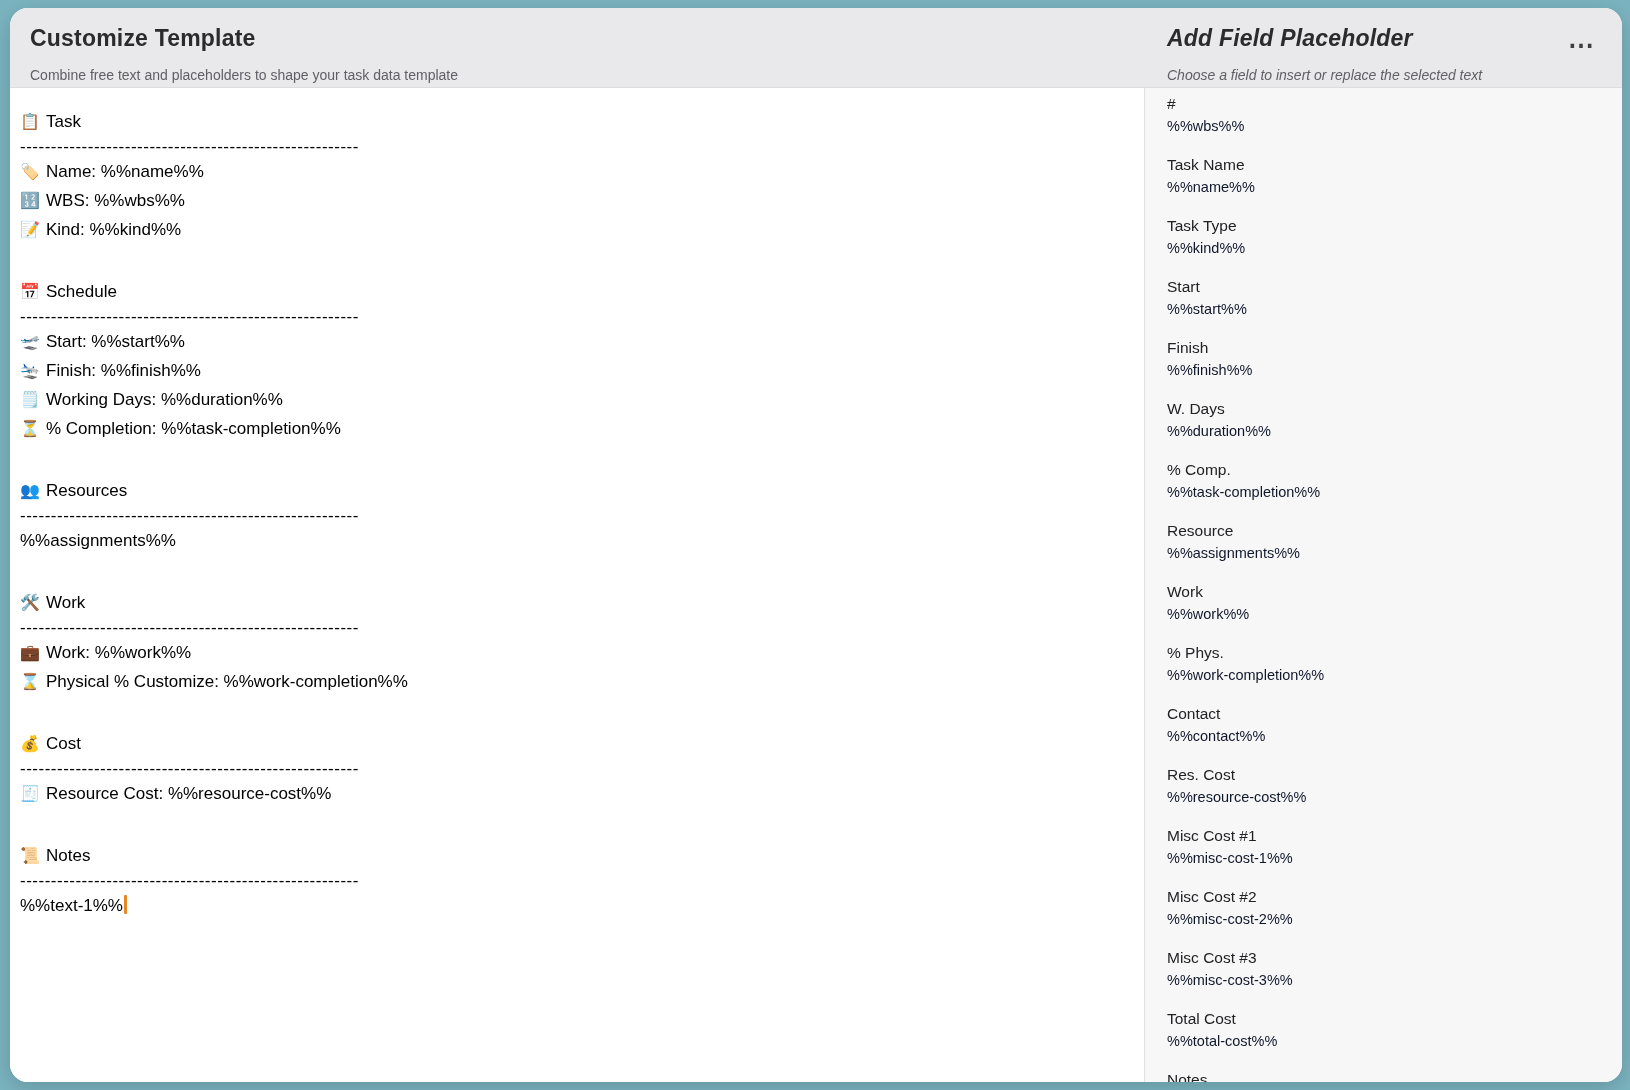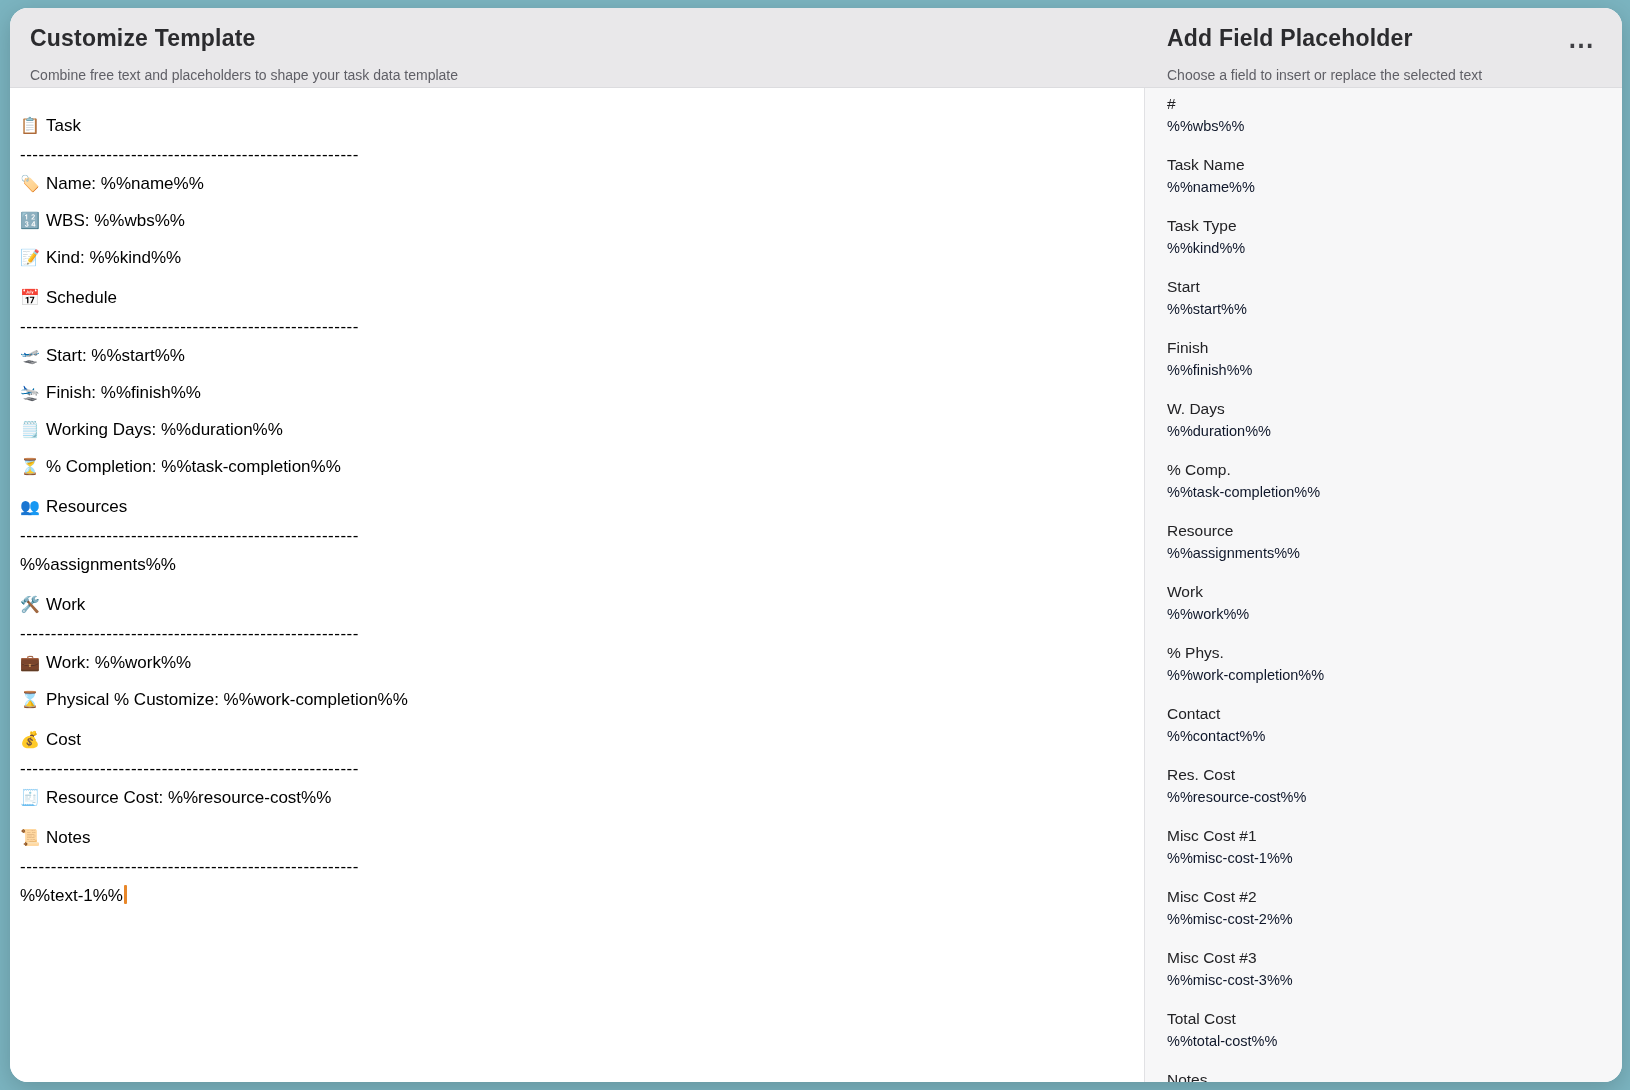--- a/index.html
+++ b/index.html
@@ -14,43 +14,43 @@
     background:#ffffff;border-radius:18px;overflow:hidden;
     box-shadow:0 6px 24px rgba(0,0,0,.18);
     display:flex;flex-direction:column;
   }
   .titlebar{
     position:relative;flex:0 0 80px;background:#e9e8ea;
     border-bottom:1px solid #dcdcdf;box-sizing:border-box;
   }
   .hdr-block{position:absolute;top:17px;}
   .hdr-left{left:20px;}
-  .hdr-right{left:1157px;}
+  .hdr-right{left:1157px;font-style:italic;}
   .hdr-title{font-size:23px;font-weight:600;color:#2b2b2e;letter-spacing:.2px;}
   .hdr-sub{margin-top:15px;font-size:14px;color:#5f5f66;}
   .more-btn{
     position:absolute;top:22px;right:24px;width:34px;height:30px;
     display:flex;align-items:center;justify-content:center;
     font-size:26px;font-weight:700;color:#3f3f44;cursor:pointer;
     line-height:1;border:none;background:transparent;padding:0;
   }
   .content{flex:1;display:flex;min-height:0;}
   .editor-panel{
     flex:0 0 1134px;background:#ffffff;overflow:hidden;
     padding:19px 0 0 10px;box-sizing:border-box;
     font-size:17px;color:#000;cursor:text;
   }
   .panel-divider{flex:0 0 1px;background:#e1e1e4;}
   .fields-panel{
     flex:1;background:#f7f7f8;overflow:hidden;
     padding:5px 0 0 22px;box-sizing:border-box;
   }
-  .tpl-line{line-height:37px;white-space:pre;}
+  .tpl-line{line-height:29px;white-space:pre;}
   .tpl-dashes{line-height:21px;white-space:pre;letter-spacing:.5px;}
-  .tpl-section{margin-top:3px;}
+  .tpl-section{margin-top:33px;}
   .tpl-section:first-child{margin-top:0;}
   .tpl-emoji{display:inline-block;width:26px;font-size:16px;}
   .caret{
     display:inline-block;width:3px;height:19px;margin-left:1px;
     vertical-align:-3px;border-radius:1px;
   }
   .field-row{margin-bottom:17px;cursor:pointer;}
   .field-label{font-size:15.5px;line-height:22px;font-weight:500;color:#222225;}
   .field-code{font-size:14.5px;line-height:22px;color:#0f172a;}
 </style>

